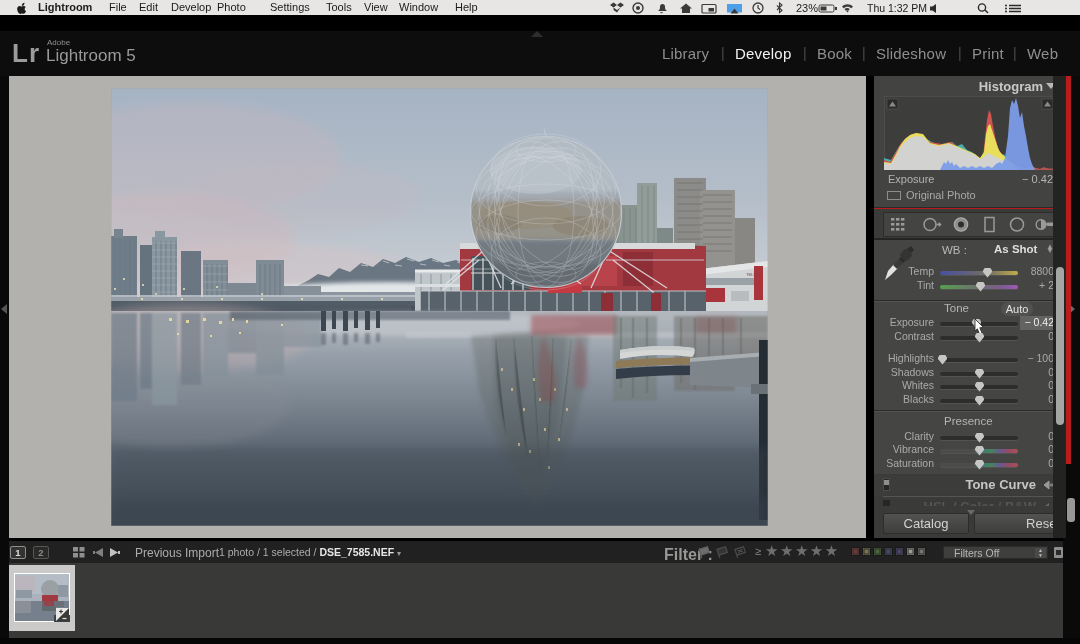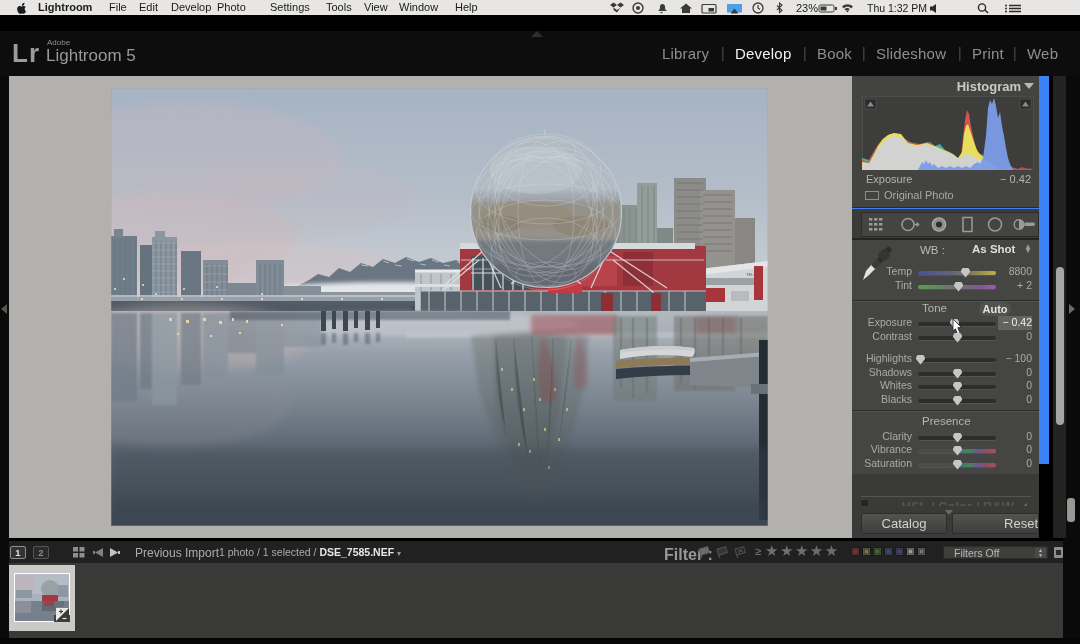--- a/index.html
+++ b/index.html
@@ -24,21 +24,21 @@
   .mod { position:absolute; top:14px; font-size:15px; color:#8e8e8e; letter-spacing:0.2px; }
   .mod.sel { color:#f2f2f2; }
   .mdiv { position:absolute; top:14px; font-size:14px; color:#4a4a4a; }
 
   
   #content { left:9px; top:76px; width:857px; height:462px; background:#b2b1ae; }
   #leftstrip { left:0; top:76px; width:9px; height:562px; background:#090909; }
   #rightstrip { left:1063px; top:76px; width:17px; height:562px; background:#0a0a0a; }
 
   
-  #rpanel { left:852px; top:76px; width:197px; height:388px; background:#3b82f6; }
+  #rpanel { left:874px; top:76px; width:197px; height:388px; background:#b91c1c; }
 
   
   #filmbar { left:9px; top:541px; width:1054px; height:22px; background:#212121; }
   
   #filmstrip { left:9px; top:563px; width:1054px; height:75px; background:#393938; }
   #bottombar { left:0; top:638px; width:1080px; height:6px; background:#060606; }
 
   
   .srow { position:absolute; left:0; width:187px; height:14px; }
   .slab { position:absolute; right:127px; top:0; font-size:10.5px; color:#aaaaa9; white-space:nowrap; }
@@ -517,21 +517,21 @@
       <div class="srow" style="top:39px">
         <span class="slab">Tint</span>
         <div class="strk" style="background:linear-gradient(90deg,#55a04e 0%,#6f6f6e 50%,#7d5a90 80%,#a458b8 100%)">
             <div class="sthm" style="left:36px"></div>
           </div>
         <span class="sval">+&nbsp;2</span>
       </div>
       <div class="abs" style="left:0;top:60px;width:187px;height:1px;background:#2a2a29"></div>
       <div class="abs" style="left:0;top:61px;width:187px;height:1px;background:#535352"></div>
       <div class="shead" style="top:62px">Tone</div>
-      <div class="abs" style="left:127px;top:62px;width:32px;height:14px;background:#515150;border-radius:7px;color:#e4e4e3;font-size:11px;font-weight:bold;text-align:center;line-height:14px">Auto</div>
+      <div class="abs" style="left:127px;top:62px;width:32px;height:14px;background:#515150;border-radius:7px;color:#e4e4e3;font-size:11px;font-weight:normal;text-align:center;line-height:14px">Auto</div>
       <div class="srow" style="top:76px">
         <span class="slab">Exposure</span>
         <div class="strk">
             <div class="sthm" style="left:32px"></div>
           </div>
         <div class="abs" style="left:146px;top:0;width:34px;height:14px;background:#636362"></div>
         <span class="sval" style="color:#f0f0ef">−&nbsp;0.42</span>
         <svg class="abs" style="left:100px;top:3px" width="11" height="16" viewBox="0 0 11 16">
             <path d="M1 0 L9.5 8.5 L5.8 8.7 L8 14 L5.5 15 L3.4 9.8 L1 12 Z" fill="#fff" stroke="#222" stroke-width="0.8"></path>
           </svg>
@@ -591,20 +591,29 @@
       <div class="srow" style="top:217px">
         <span class="slab">Saturation</span>
         <div class="strk" style="background:linear-gradient(90deg,#4c4c4b 0%,#4c4c4b 42%,#3f7a78 56%,#468457 65%,#675895 77%,#944a66 87%,#ad4f51 100%)">
             <div class="sthm" style="left:35px"></div>
           </div>
         <span class="sval">0</span>
       </div>
     </div>
 
     <div class="abs" style="left:0;top:398px;width:187px;height:64px;background:#3a3a39">
+      <div class="abs" style="left:0;top:1px;width:187px;height:20px;background:#3c3c3b">
+        <div class="abs" style="left:9px;top:3px;width:7px;height:13px;background:#262625;border:1px solid #4a4a49">
+            <div style="width:5px;height:5px;background:#8f8f8e;margin:1px auto 0"></div>
+          </div>
+        <div class="abs" style="right:25px;top:2px;font-size:13px;font-weight:bold;color:#c6c6c5">Tone Curve</div>
+        <svg class="abs" style="right:6px;top:5px" width="12" height="10" viewBox="0 0 12 10">
+            <path d="M6 1 L1 5 L6 9 Z M7 4.2 h4 M7 5.8 h4" fill="#9a9a99" stroke="#9a9a99" stroke-width="1"></path>
+          </svg>
+      </div>
       <div class="abs" style="left:9px;top:22px;width:170px;height:1px;background:#555554"></div>
       <div class="abs" style="left:0;top:24px;width:187px;height:8px;overflow:hidden">
         <div class="abs" style="left:9px;top:2px;width:7px;height:13px;background:#262625"></div>
         <div class="abs" style="right:25px;top:1px;font-size:13px;font-weight:bold;color:#555554">HSL / Color / B&amp;W</div>
         <svg class="abs" style="right:6px;top:4px" width="12" height="10" viewBox="0 0 12 10">
             <path d="M6 1 L1 5 L6 9 Z" fill="#6a6a69"></path>
           </svg>
       </div>
       <div class="abs" style="left:93px;top:36px;width:0;height:0;border-left:4px solid transparent;border-right:4px solid transparent;border-top:5px solid #6a6a69"></div>
       <div class="abs" style="left:9px;top:39px;width:86px;height:21px;background:linear-gradient(#525251,#3e3e3d);border:1px solid #2d2d2c;border-radius:2px;color:#d2d2d1;font-size:13px;text-align:center;line-height:20px">Catalog</div>

